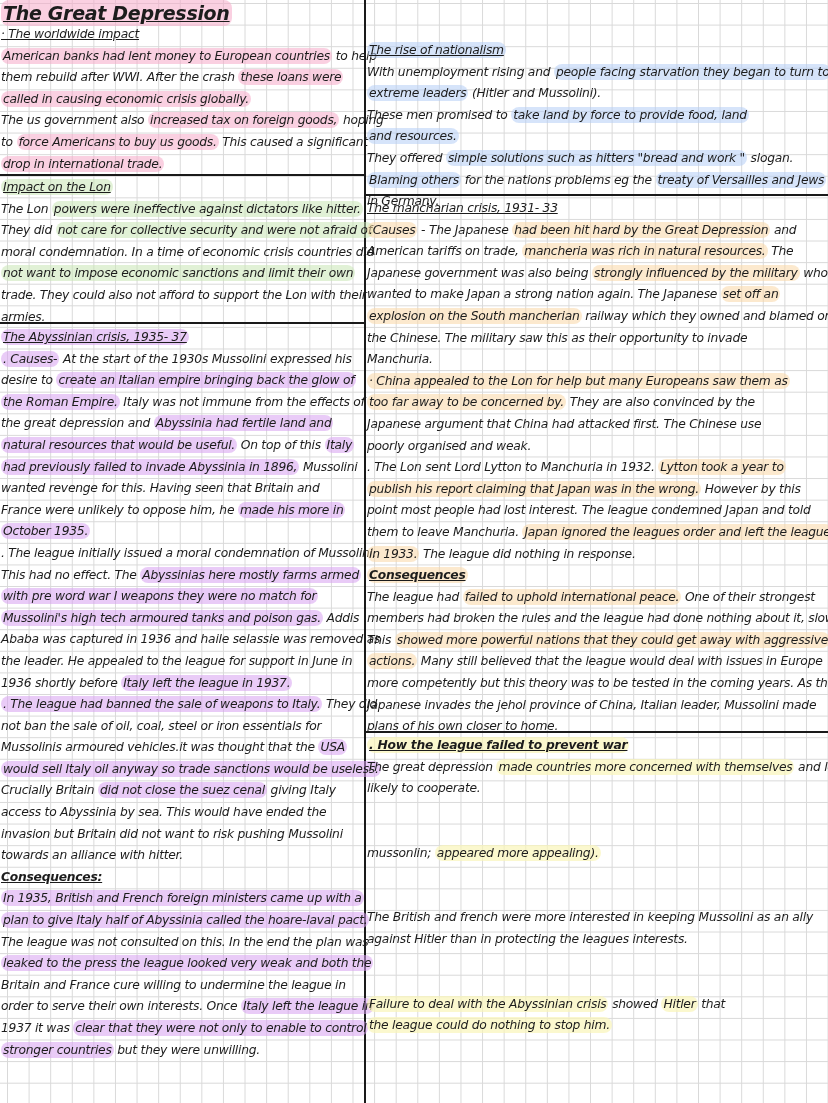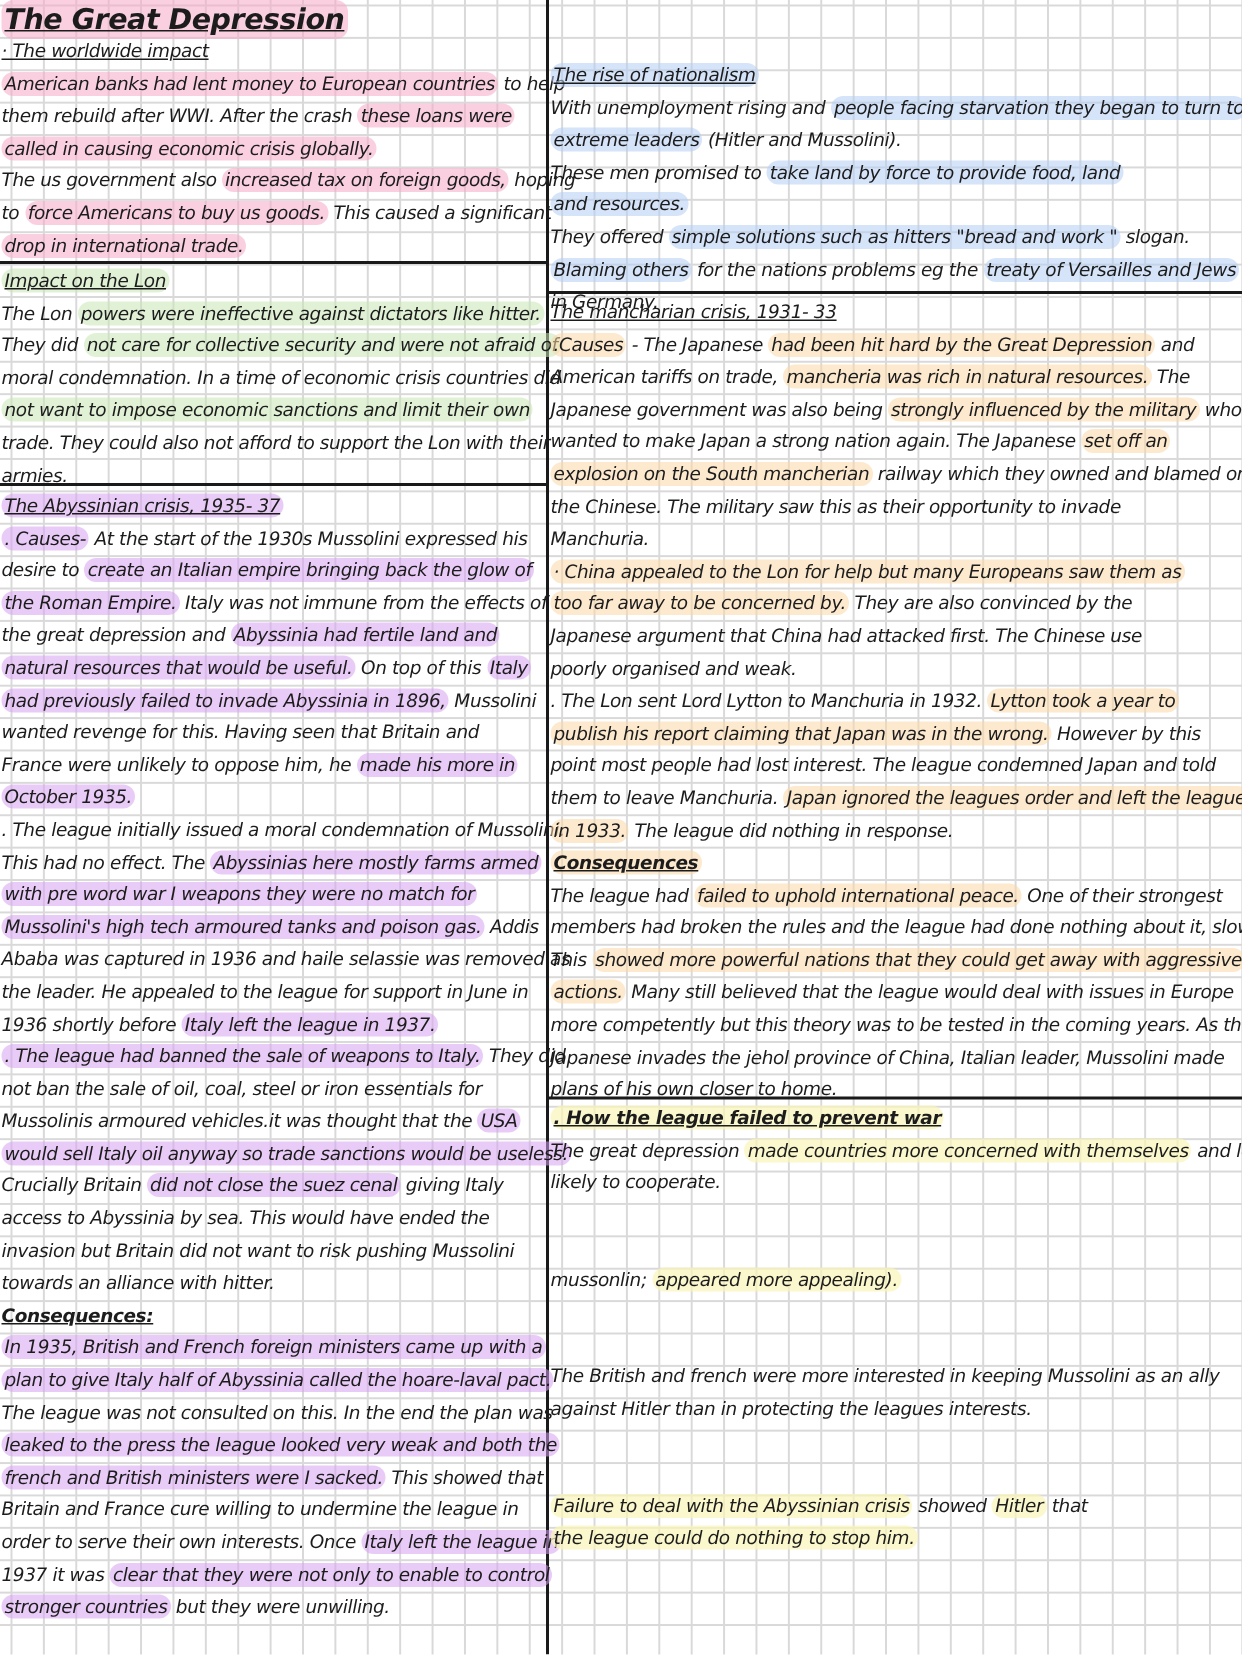--- a/index.html
+++ b/index.html
@@ -100,21 +100,20 @@
         <div class="line"><span>access to Abyssinia by sea. This would have ended the</span></div>
         <div class="line"><span>invasion but Britain did not want to risk pushing Mussolini</span></div>
         <div class="line"><span>towards an alliance with hitter.</span></div>
       </div>
     <div class="line heading bold">Consequences:</div>
     <div>
         <div class="line"><span class="hl hl-purple">In 1935, British and French foreign ministers came up with a</span></div>
         <div class="line"><span class="hl hl-purple">plan to give Italy half of Abyssinia called the hoare-laval pact.</span></div>
         <div class="line"><span>The league was not consulted on this. In the end the plan was</span></div>
         <div class="line"><span class="hl hl-purple">leaked to the press the league looked very weak and both the</span></div>
-        <div class="line"><span class="hl hl-purple">french and British ministers were I sacked.</span><span> This showed that</span></div>
         <div class="line"><span>Britain and France cure willing to undermine the league in</span></div>
         <div class="line"><span>order to serve their own interests. Once </span><span class="hl hl-purple">Italy left the league in</span></div>
         <div class="line"><span>1937 it was </span><span class="hl hl-purple">clear that they were not only to enable to control</span></div>
         <div class="line"><span class="hl hl-purple">stronger countries</span><span> but they were unwilling.</span></div>
       </div>
   </div>
 
   <div class="section" style="left:367px; top:40px; width:527px;">
     <div class="line"><span class="heading hl hl-blue">The rise of nationalism</span></div>
     <div>

